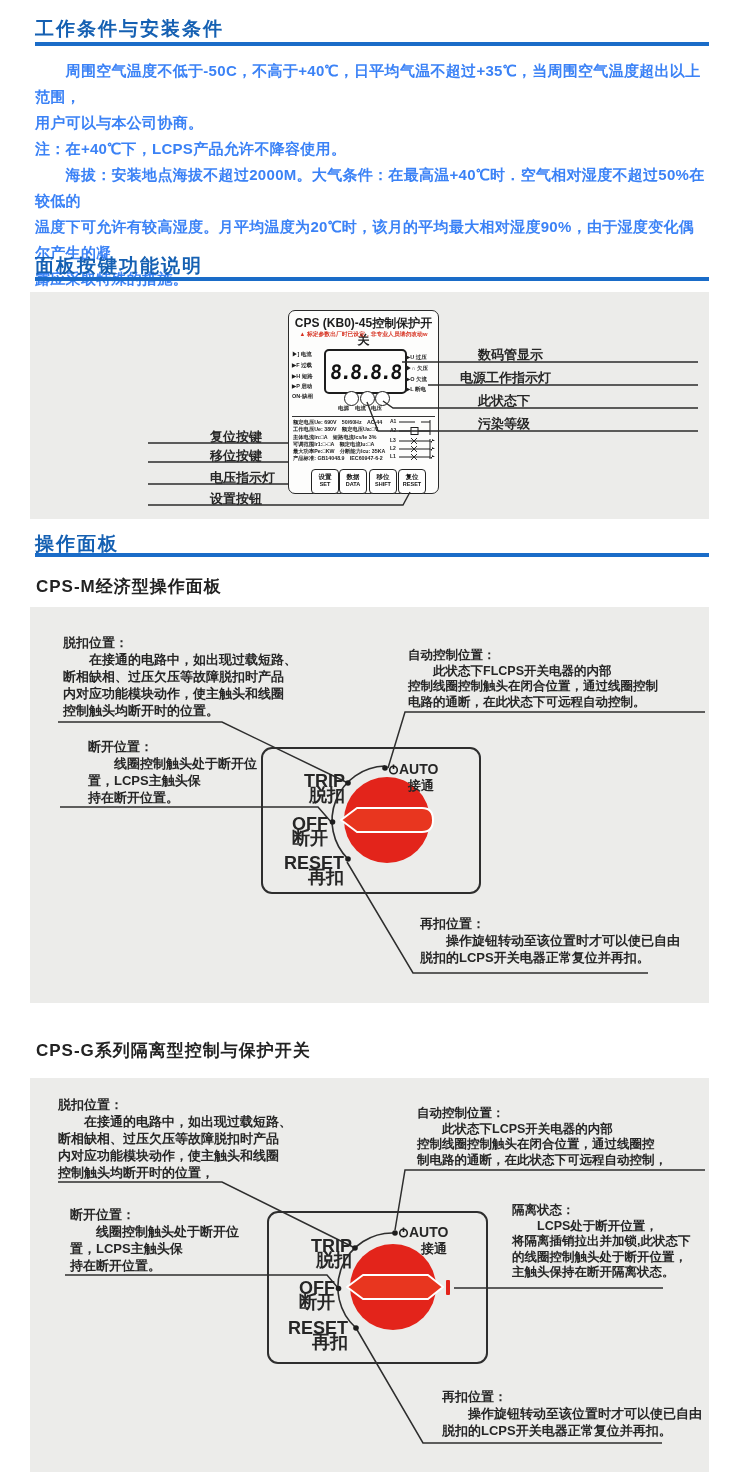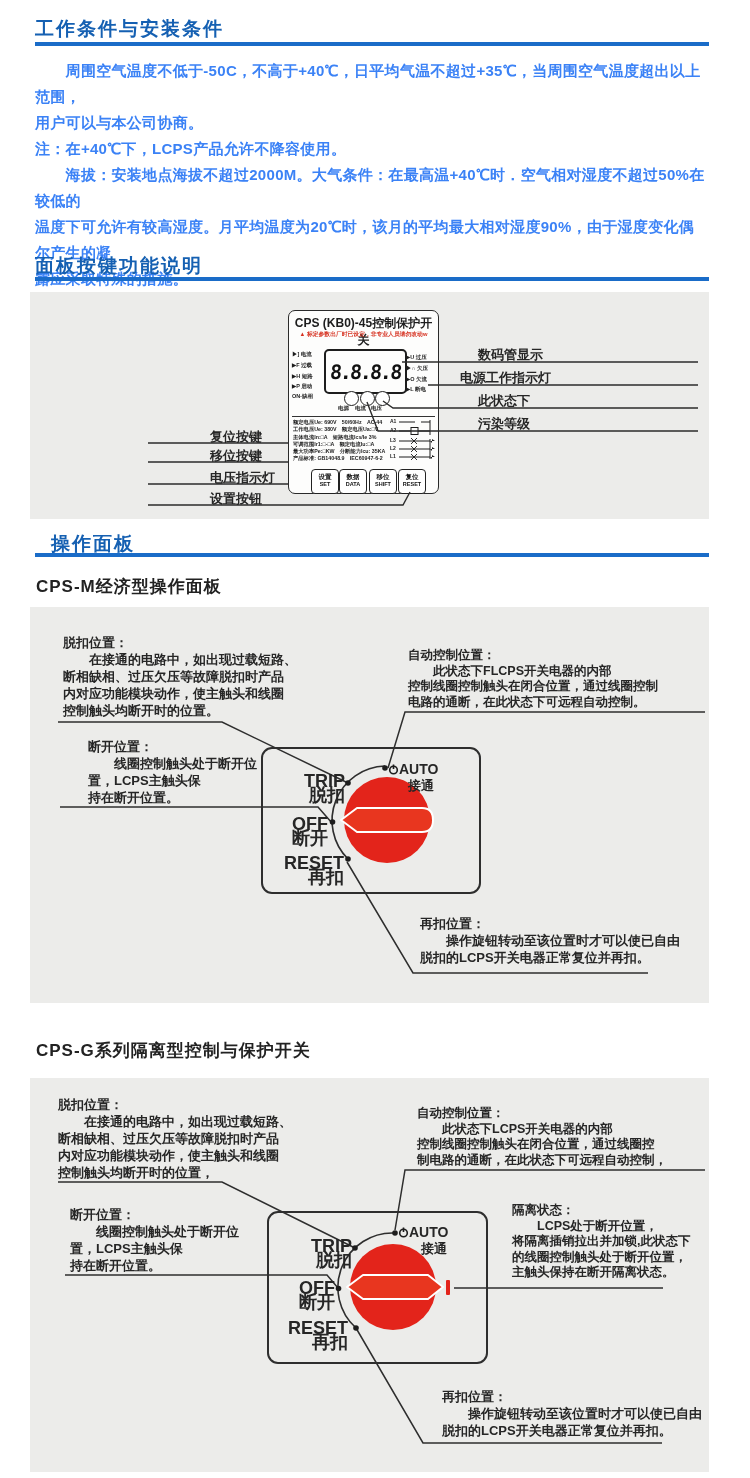--- a/index.html
+++ b/index.html
@@ -143,21 +143,21 @@
     <span class="callout-lbl" style="left:180px;top:155px;">移位按键</span>
     <span class="callout-lbl" style="left:180px;top:177px;">电压指示灯</span>
     <span class="callout-lbl" style="left:180px;top:198px;">设置按钮</span>
 
     <span class="callout-lbl" style="left:448px;top:54px;">数码管显示</span>
     <span class="callout-lbl" style="left:430px;top:77px;">电源工作指示灯</span>
     <span class="callout-lbl" style="left:448px;top:100px;">此状态下</span>
     <span class="callout-lbl" style="left:448px;top:123px;">污染等级</span>
   </div>
 
-  <div class="abs sec-title" style="left:51px;top:531px;">操作面板</div>
+  <div class="abs sec-title" style="left:35px;top:531px;">操作面板</div>
   <div class="abs sec-bar" style="left:35px;top:553px;width:674px;"></div>
 
   <div class="abs sub-title" style="left:36px;top:575px;">CPS-M经济型操作面板</div>
 
   <div class="panel" style="top:607px;height:396px;">
     <svg class="abs" style="left:0;top:0;" width="679" height="396" viewBox="0 0 679 396">
       <g stroke="#2e2e2e" stroke-width="1.5" fill="none">
         <path d="M28 115 H192 L318 176"></path>
         <path d="M675 105 H375 L358 161"></path>
         <path d="M30 200 H288 L302 216"></path>

